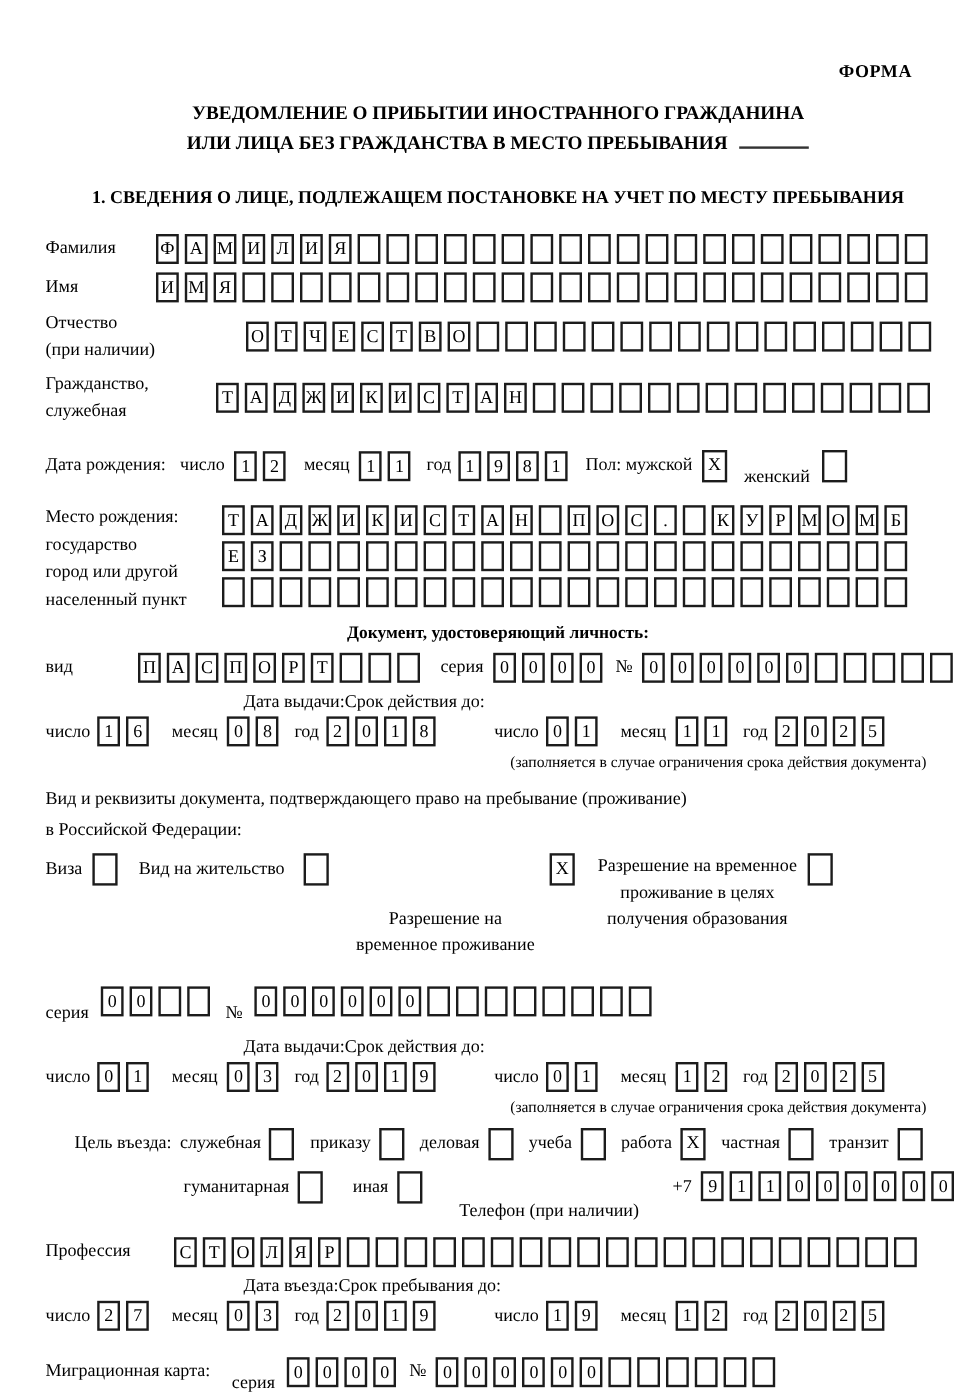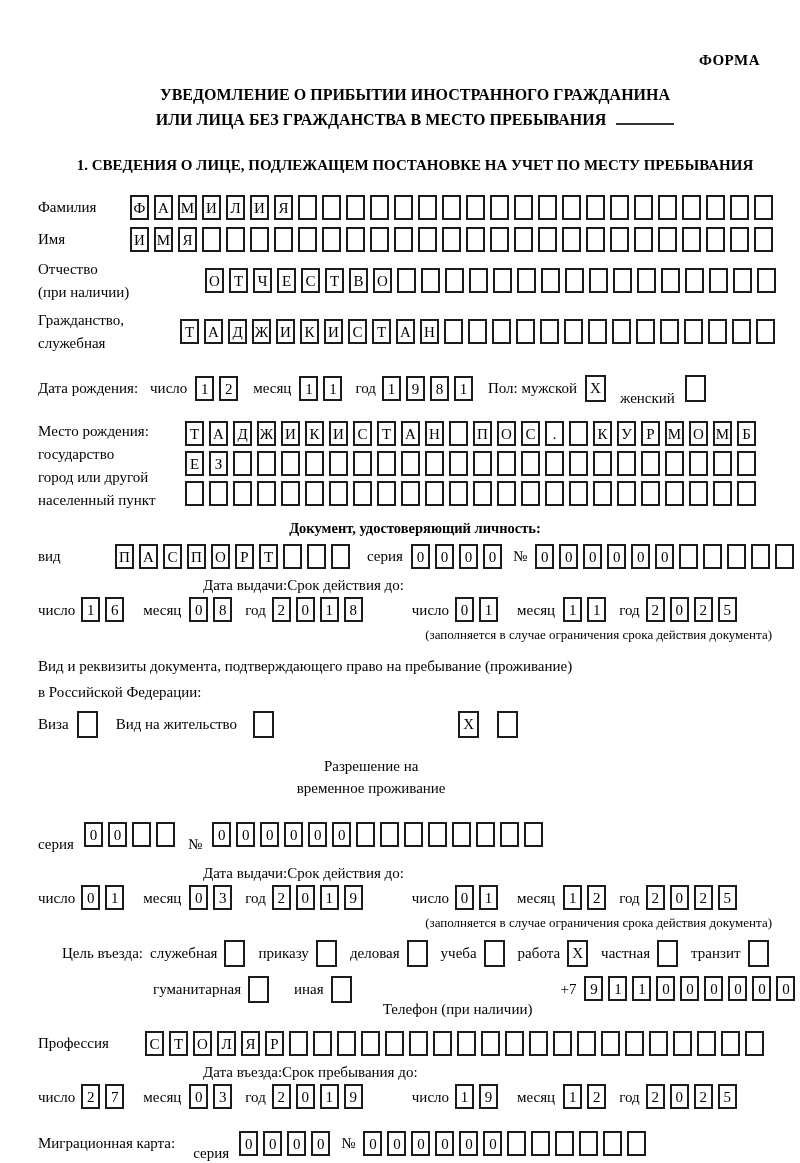--- a/index.html
+++ b/index.html
@@ -436,20 +436,21 @@
     </span>
     <span class="popt ml18">
       <span class="plbl">Вид на жительство</span>
       <span class="box cb ml8"></span>
     </span>
     <span class="popt ml18">
       <span class="plbl wrap2">Разрешение на временное проживание</span>
       <span class="box cb">X</span>
     </span>
     <span class="popt ml18">
+      <span class="plbl wrap3">Разрешение на временное проживание в целях получения образования</span>
       <span class="box cb"></span>
     </span>
   </div>
 
   <div class="frow" style="margin-top:12px">
     <span class="inline-lbl mr10">серия</span>
     <span class="cells">
         <span class="box">0</span>
         <span class="box">0</span>
         <span class="box"></span>

